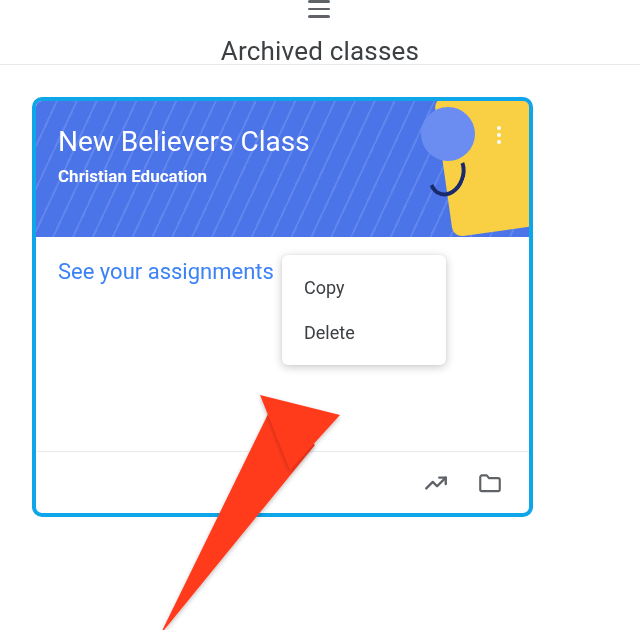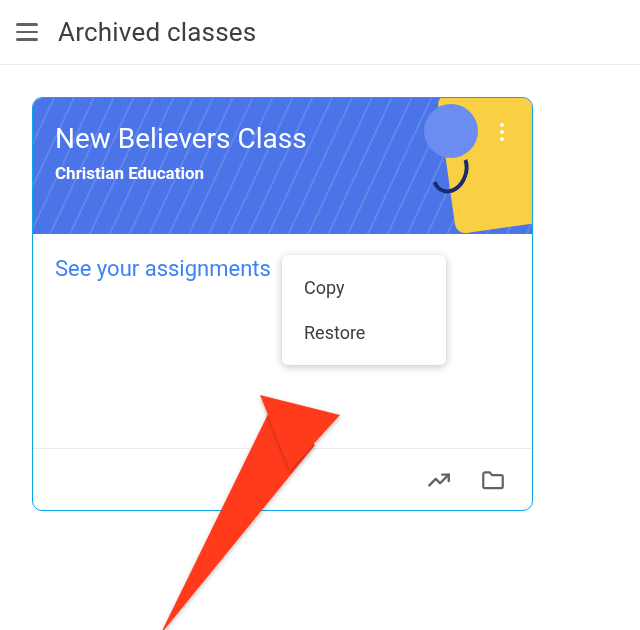--- a/index.html
+++ b/index.html
@@ -1,23 +1,23 @@
 <!DOCTYPE html>
 <html><head>
 <meta charset="utf-8">
 <style>
   * { box-sizing: border-box; margin: 0; padding: 0; }
   html, body { width: 640px; height: 630px; font-family: 'Google Sans', Roboto, Arial, sans-serif; background: #fff; color: #3c4043; }
-  .topbar { display: flex; align-items: center; height: 64px; padding: 0 16px; gap: 18px; }
+  .topbar { display: flex; align-items: center; height: 64px; padding: 0 16px; gap: 18px; flex-direction: column; }
   .hamburger { width: 24px; height: 24px; display: flex; flex-direction: column; justify-content: center; gap: 5px; cursor: pointer; }
   .hamburger span { display: block; height: 2.5px; width: 22px; background: #5f6368; border-radius: 2px; }
   .page-title { font-size: 26px; color: #3c4043; font-weight: 400; letter-spacing: 0.2px; }
   .divider { height: 1px; background: #e8eaed; width: 100%; }
   .content { padding: 32px 0 0 32px; position: relative; }
-  .card { width: 501px; border: 1px solid #0ea5e9; border-radius: 10px; overflow: hidden; position: relative; background: #fff; box-shadow: 0 0 0 rgba(0,0,0,0); }
+  .card { width: 501px; border: 4px solid #0ea5e9; border-radius: 10px; overflow: hidden; position: relative; background: #fff; box-shadow: 0 0 0 rgba(0,0,0,0); }
   .card-header { height: 136px; background: #4a74e8; position: relative; padding: 20px 22px 0 22px; color: #fff; overflow: hidden; }
   .stripes { position: absolute; inset: 0; background-image: repeating-linear-gradient(115deg, rgba(255,255,255,0.12) 0 2px, transparent 2px 18px); }
   .decor { position: absolute; right: -6px; top: 0; width: 120px; height: 136px; }
   .decor .yellow { position: absolute; right: -38px; top: -12px; width: 130px; height: 140px; background: #f9cf44; border-radius: 10px; transform: rotate(-8deg); }
   .decor .circle { position: absolute; right: 60px; top: 6px; width: 54px; height: 54px; background: #6b8df1; border-radius: 50%; }
   .decor .loop { position: absolute; right: 70px; top: 50px; width: 36px; height: 46px; border: 4px solid #1a2a6c; border-radius: 50%; border-top-color: transparent; border-left-color: transparent; transform: rotate(20deg); }
   .class-title { position: relative; font-size: 28px; font-weight: 400; margin-top: 4px; white-space: nowrap; }
   .class-subtitle { position: relative; font-size: 17px; font-weight: 700; margin-top: 8px; }
   .kebab { position: absolute; top: 22px; right: 18px; width: 24px; height: 24px; cursor: pointer; display: flex; flex-direction: column; align-items: center; justify-content: center; gap: 3px; }
   .kebab span { width: 4px; height: 4px; background: #fff; border-radius: 50%; }
@@ -68,21 +68,21 @@
         <polyline points="15 7 21 7 21 13"></polyline>
       </svg>
       <svg class="footer-icon" viewBox="0 0 24 24" fill="none" stroke="currentColor" stroke-width="2" stroke-linejoin="round">
         <path d="M3 6.5 A1.5 1.5 0 0 1 4.5 5 H9 l2 2.5 H19.5 A1.5 1.5 0 0 1 21 9 V18 A1.5 1.5 0 0 1 19.5 19.5 H4.5 A1.5 1.5 0 0 1 3 18 Z"></path>
       </svg>
     </div>
   </div>
 
   <div class="menu">
     <div class="menu-item">Copy</div>
-    <div class="menu-item">Restore</div>
+    <div class="menu-item">Delete</div>
   </div>
 
   <svg class="arrow" width="230" height="280" viewBox="0 0 230 280">
     <defs>
       <filter id="ds" x="-20%" y="-20%" width="140%" height="140%">
         <feDropShadow dx="0" dy="2" stdDeviation="2" flood-opacity="0.25"></feDropShadow>
       </filter>
     </defs>
     <polygon points="30,280 140,55 185,90" fill="#ff3a1f" filter="url(#ds)"></polygon>
     <polygon points="130,40 210,60 160,115" fill="#ff3a1f" filter="url(#ds)"></polygon>

